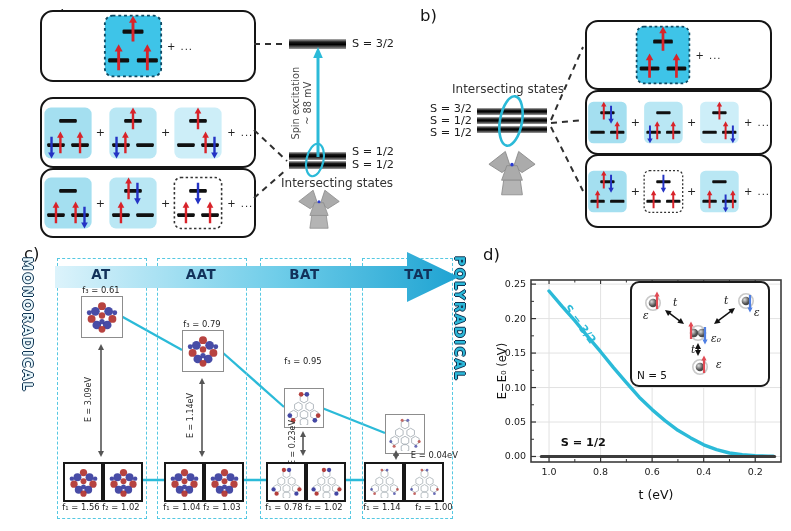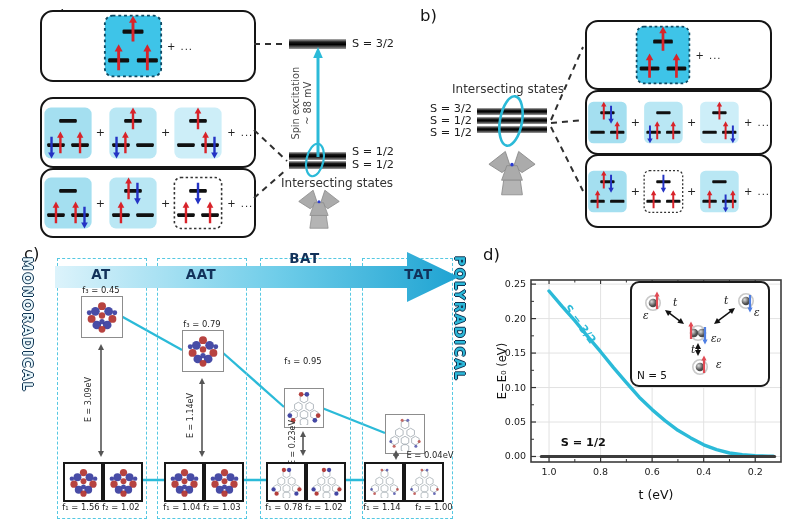--- a/index.html
+++ b/index.html
@@ -292,24 +292,24 @@
             <stop offset="55%" stop-color="#6fcde9"></stop>
             <stop offset="100%" stop-color="#1ea3d2"></stop>
           </linearGradient>
         </defs>
         <polygon points="0,16 352,16 352,2 404,27 352,52 352,38 0,38" fill="url(#agrad)"></polygon>
       </svg>
     </div>
 
   <div class="col-name" style="left:57px;top:266px;width:88px">AT</div>
   <div class="col-name" style="left:157px;top:266px;width:88px">AAT</div>
-  <div class="col-name" style="left:260px;top:250px;width:89px">BAT</div>
+  <div class="col-name" style="left:260px;top:266px;width:89px">BAT</div>
   <div class="col-name" style="left:374px;top:266px;width:89px">TAT</div>
 
-  <div class="fcap" style="left:69px;top:285px;width:64px">f₃ = 0.45</div>
+  <div class="fcap" style="left:69px;top:285px;width:64px">f₃ = 0.61</div>
   <div class="fcap" style="left:170px;top:319px;width:64px">f₃ = 0.79</div>
   <div class="fcap" style="left:271px;top:356px;width:64px">f₃ = 0.95</div>
   <div class="fcap" style="left:372px;top:420px;width:64px">f₃ = 0.99</div>
 
   <div class="gbox" style="left:81px;top:296px;width:40px;height:40px">
       <div id="c-top-mol-0">
         <svg viewBox="0 0 36 36" width="34" height="34">
           <circle cx="18" cy="6.5" r="4.2" fill="#b13531" fill-opacity="0.93"></circle>
           <circle cx="11" cy="12" r="4.6" fill="#3a3e9f" fill-opacity="0.93"></circle>
           <circle cx="25" cy="12" r="4.6" fill="#3a3e9f" fill-opacity="0.93"></circle>
@@ -378,21 +378,21 @@
           <circle cx="6.5" cy="31" r="1.6" fill="#b13531" fill-opacity="0.75"></circle>
           <circle cx="29.5" cy="31" r="1.6" fill="#3a3e9f" fill-opacity="0.75"></circle>
           <circle cx="33" cy="26" r="1.6" fill="#b13531" fill-opacity="0.75"></circle>
         </svg>
       </div>
     </div>
 
   <div class="elabel" style="left:56px;top:395px">E = 3.09eV</div>
   <div class="elabel" style="left:158px;top:411px">E = 1.14eV</div>
   <div class="elabel" style="left:260px;top:438px">E = 0.23eV</div>
-  <div class="fcap" style="left:402px;top:450px;width:56px;text-align:center">E = 0.04eV</div>
+  <div class="fcap" style="left:402px;top:450px;width:56px;text-align:right">E = 0.04eV</div>
 
   <div class="kbox" style="left:63px;top:462px;width:36px;height:36px">
       <div id="c-bot-mol-0a">
         <svg viewBox="0 0 36 36" width="31" height="31">
           <circle cx="18" cy="6.5" r="4.2" fill="#b13531" fill-opacity="0.93"></circle>
           <circle cx="11" cy="12" r="4.6" fill="#3a3e9f" fill-opacity="0.93"></circle>
           <circle cx="25" cy="12" r="4.6" fill="#3a3e9f" fill-opacity="0.93"></circle>
           <circle cx="18" cy="16.5" r="3.4" fill="#b13531" fill-opacity="0.93"></circle>
           <circle cx="7" cy="20" r="4.2" fill="#b13531" fill-opacity="0.93"></circle>
           <circle cx="29" cy="20" r="4.2" fill="#b13531" fill-opacity="0.93"></circle>

